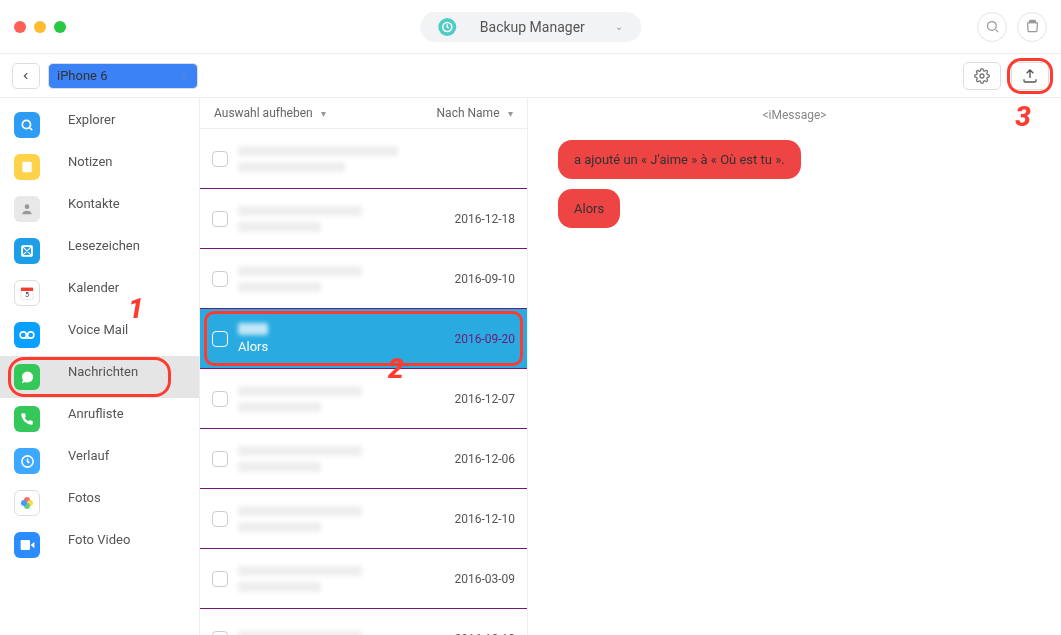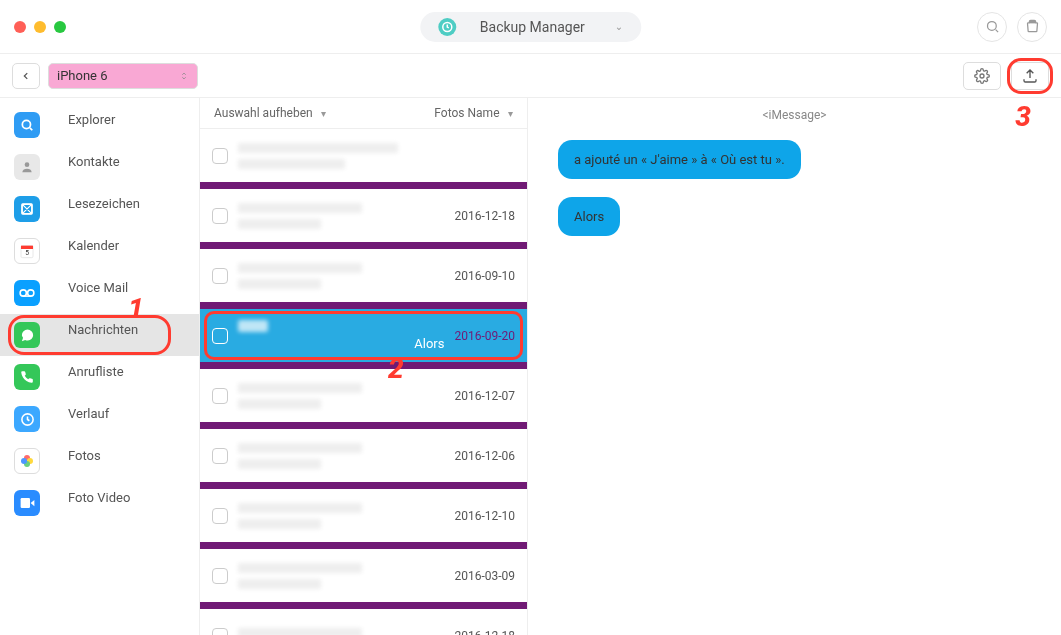--- a/index.html
+++ b/index.html
@@ -13,58 +13,58 @@
   .dot.yellow { background: #febc2e; }
   .dot.green { background: #28c840; }
   .app-mode { position: absolute; left: 50%; transform: translateX(-50%); display: flex; align-items: center; gap: 24px; background: #f2f3f5; padding: 6px 18px; border-radius: 16px; color: #555; font-size: 14px; }
   .app-mode .ball { width: 18px; height: 18px; border-radius: 50%; background: #4ecdc4; display: inline-flex; align-items: center; justify-content: center; color: #fff; font-size: 11px; }
   .right-icons { margin-left: auto; margin-right: 14px; display: flex; gap: 10px; }
   .circ-btn { width: 30px; height: 30px; border-radius: 50%; border: 1px solid #e5e5e5; display: flex; align-items: center; justify-content: center; color: #888; background: #fff; }
 
   
   .toolbar { height: 44px; display: flex; align-items: center; padding: 0 12px; gap: 8px; border-bottom: 1px solid #eee; }
   .back-btn { width: 28px; height: 26px; border: 1px solid #ddd; border-radius: 5px; display: flex; align-items: center; justify-content: center; background: #fff; }
-  .device-sel { height: 26px; min-width: 150px; border: 1px solid #ddd; border-radius: 5px; display: flex; align-items: center; padding: 0 8px; font-size: 13px; color: #333; background: #f9a8d4; justify-content: space-between; }
+  .device-sel { height: 26px; min-width: 150px; border: 1px solid #ddd; border-radius: 5px; display: flex; align-items: center; padding: 0 8px; font-size: 13px; color: #333; background: #3b82f6; justify-content: space-between; }
   .tool-right { margin-left: auto; display: flex; gap: 10px; align-items: center; }
   .tool-btn { width: 38px; height: 28px; border: 1px solid #ddd; border-radius: 5px; display: flex; align-items: center; justify-content: center; background: #fff; color: #666; }
   .export-highlight { position: relative; }
   .export-highlight::after { content: ""; position: absolute; inset: -5px; border: 3px solid #ff3b30; border-radius: 14px; pointer-events: none; }
 
   
   .main { display: flex; height: calc(100% - 98px); }
 
   
   .sidebar { width: 200px; border-right: 1px solid #eee; padding-top: 6px; position: relative; }
   .side-item { display: flex; gap: 28px; padding: 8px 14px; font-size: 13px; color: #555; cursor: pointer; }
   .side-item.active { background: #e5e5e5; position: relative; }
   .side-item.active::after { content: ""; position: absolute; inset: 1px 28px 1px 8px; border: 3px solid #ff3b30; border-radius: 16px; pointer-events: none; }
   .side-icon { width: 26px; height: 26px; border-radius: 6px; display: flex; align-items: center; justify-content: center; color: #fff; font-size: 14px; }
 
   
   .msglist { width: 328px; border-right: 1px solid #eee; display: flex; flex-direction: column; }
   .msglist-head { display: flex; align-items: flex-end; padding: 8px 14px; font-size: 12px; color: #666; border-bottom: 1px solid #eee; }
   .msglist-head .r { margin-left: auto; }
-  .msgrow { display: flex; align-items: center; padding: 0 12px; height: 60px; border-bottom: 7px solid #701a75; gap: 10px; font-size: 13px; color: #666; position: relative; text-align: right; }
+  .msgrow { display: flex; align-items: center; padding: 0 12px; height: 60px; border-bottom: 1px solid #701a75; gap: 10px; font-size: 13px; color: #666; position: relative; }
   .msgrow .chk { width: 16px; height: 16px; border: 1px solid #ccc; border-radius: 4px; background: #fff; flex-shrink: 0; }
   .msgrow .blurname { flex: 1; }
   .blurname .l1 { width: 60%; height: 10px; background: #eee; filter: blur(2px); margin-bottom: 6px; border-radius: 2px; }
   .blurname .l2 { width: 40%; height: 10px; background: #eee; filter: blur(2px); border-radius: 2px; }
   .msgrow .date { font-size: 12px; color: #555; flex-shrink: 0; }
   .msgrow.selected { background: #29abe2; color: #fff; }
   .msgrow.selected .date { color: #701a75; }
   .msgrow.selected .chk { border-color: #fff; background: transparent; }
   .msgrow.selected::after { content: ""; position: absolute; inset: 2px 4px; border: 3px solid #ff3b30; border-radius: 10px; pointer-events: none; }
   .msgrow.selected .blurname .l1 { background: rgba(255,255,255,0.7); width: 30px; height: 12px; margin-bottom: 4px; }
   .msgrow.selected .preview { color: #fff; font-size: 13px; }
 
   
   .detail { flex: 1; padding: 10px 30px; font-size: 13px; color: #555; }
   .detail .source { text-align: center; color: #888; font-size: 12px; margin-bottom: 18px; }
   .detail .ts { text-align: center; color: #888; font-size: 12px; margin-bottom: 24px; }
-  .bubble { background: #0ea5e9; border-radius: 14px; padding: 12px 16px; display: inline-block; max-width: 300px; margin-bottom: 18px; color: #333; font-size: 13px; }
+  .bubble { background: #ef4444; border-radius: 14px; padding: 12px 16px; display: inline-block; max-width: 300px; margin-bottom: 10px; color: #333; font-size: 13px; }
 
   
   .anno { position: absolute; color: #ff3b30; font-weight: 800; font-size: 28px; font-style: italic; pointer-events: none; }
 
   .chev { font-size: 10px; color: #999; margin-left: 6px; }
   svg { display: block; }
 </style>
 </head>
 <body>
 
@@ -131,20 +131,28 @@
 
   <div class="sidebar" id="sidebar">
       <div class="side-item">
         <span class="side-icon" style="background:#2f9cf4;">
           <svg width="14" height="14" viewBox="0 0 24 24" fill="none" stroke="#fff" stroke-width="3">
             <circle cx="11" cy="11" r="7"></circle>
             <path d="M21 21l-4-4"></path>
           </svg>
         </span>
         <span>Explorer</span>
+      </div>
+      <div class="side-item">
+        <span class="side-icon" style="background:#ffd24a;">
+          <svg width="14" height="14" viewBox="0 0 24 24" fill="#fff">
+            <rect x="4" y="3" width="16" height="18" rx="2"></rect>
+          </svg>
+        </span>
+        <span>Notizen</span>
       </div>
       <div class="side-item">
         <span class="side-icon" style="background:#e8e8e8;">
           <svg width="14" height="14" viewBox="0 0 24 24" fill="#999">
             <circle cx="12" cy="8" r="4"></circle>
             <path d="M4 21c0-4 4-6 8-6s8 2 8 6"></path>
           </svg>
         </span>
         <span>Kontakte</span>
       </div>
@@ -220,21 +228,21 @@
             <path d="M23 4l-6 5 6 5z"></path>
           </svg>
         </span>
         <span>Foto Video</span>
       </div>
     </div>
 
   <div class="msglist">
     <div class="msglist-head">
       <span><span>Auswahl aufheben</span><span class="chev"> ▾</span></span>
-      <span class="r"><span>Fotos Name</span><span class="chev"> ▾</span></span>
+      <span class="r"><span>Nach Name</span><span class="chev"> ▾</span></span>
     </div>
     <div id="msgrows">
         <div class="msgrow">
           <span class="chk"></span>
           <div class="blurname">
             <div class="l1"></div>
             <div class="l2"></div>
           </div>
           <span class="date"></span>
         </div>

